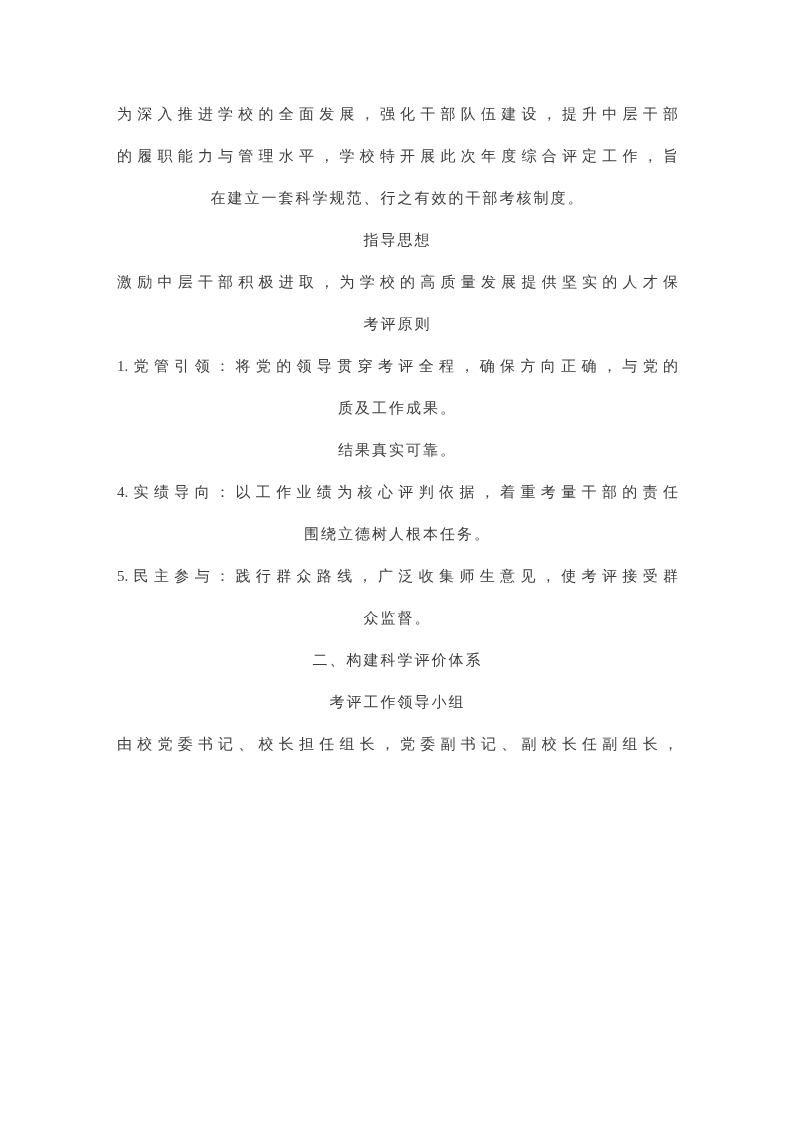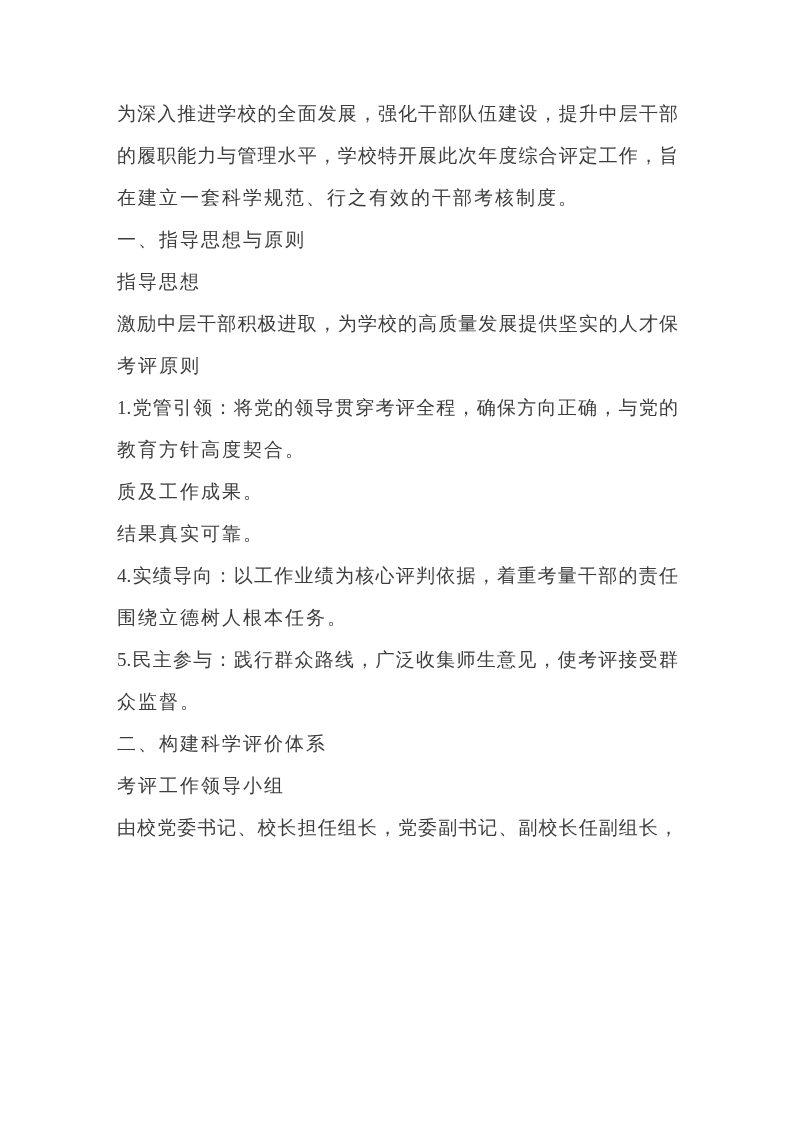--- a/index.html
+++ b/index.html
@@ -18,49 +18,47 @@
   .content {
     position: absolute;
     left: 117px;
     top: 93px;
     width: 561px;
     color: #3d3d3d;
   }
   .line {
     height: 42px;
     line-height: 42px;
-    font-size: 19px;
+    font-size: 15px;
     white-space: nowrap;
   }
   .line.full {
     text-align: justify;
     text-align-last: justify;
     text-justify: inter-character;
     white-space: normal;
     overflow: hidden;
   }
   .line.short {
-    text-align: left;
+    text-align: center;
     letter-spacing: 2px;
   }
 </style>
 </head>
 <body>
 
 <div class="page">
   <div class="content">
     <div class="line full">为深入推进学校的全面发展，强化干部队伍建设，提升中层干部</div>
     <div class="line full">的履职能力与管理水平，学校特开展此次年度综合评定工作，旨</div>
     <div class="line short">在建立一套科学规范、行之有效的干部考核制度。</div>
-    <div class="line short">一、指导思想与原则</div>
     <div class="line short">指导思想</div>
     <div class="line full">激励中层干部积极进取，为学校的高质量发展提供坚实的人才保</div>
     <div class="line short">考评原则</div>
     <div class="line full">1.党管引领：将党的领导贯穿考评全程，确保方向正确，与党的</div>
-    <div class="line short">教育方针高度契合。</div>
     <div class="line short">质及工作成果。</div>
     <div class="line short">结果真实可靠。</div>
     <div class="line full">4.实绩导向：以工作业绩为核心评判依据，着重考量干部的责任</div>
     <div class="line short">围绕立德树人根本任务。</div>
     <div class="line full">5.民主参与：践行群众路线，广泛收集师生意见，使考评接受群</div>
     <div class="line short">众监督。</div>
     <div class="line short">二、构建科学评价体系</div>
     <div class="line short">考评工作领导小组</div>
     <div class="line full">由校党委书记、校长担任组长，党委副书记、副校长任副组长，</div>
   </div>

